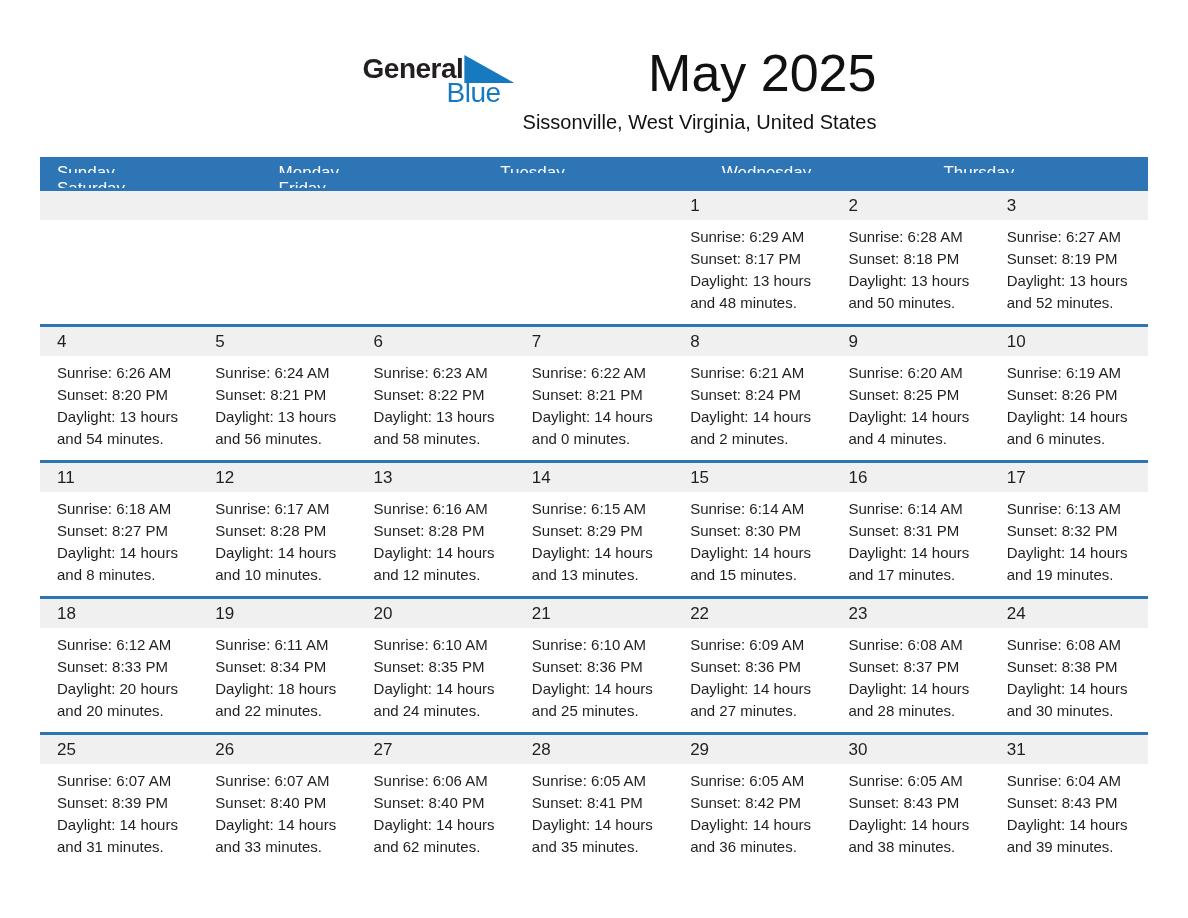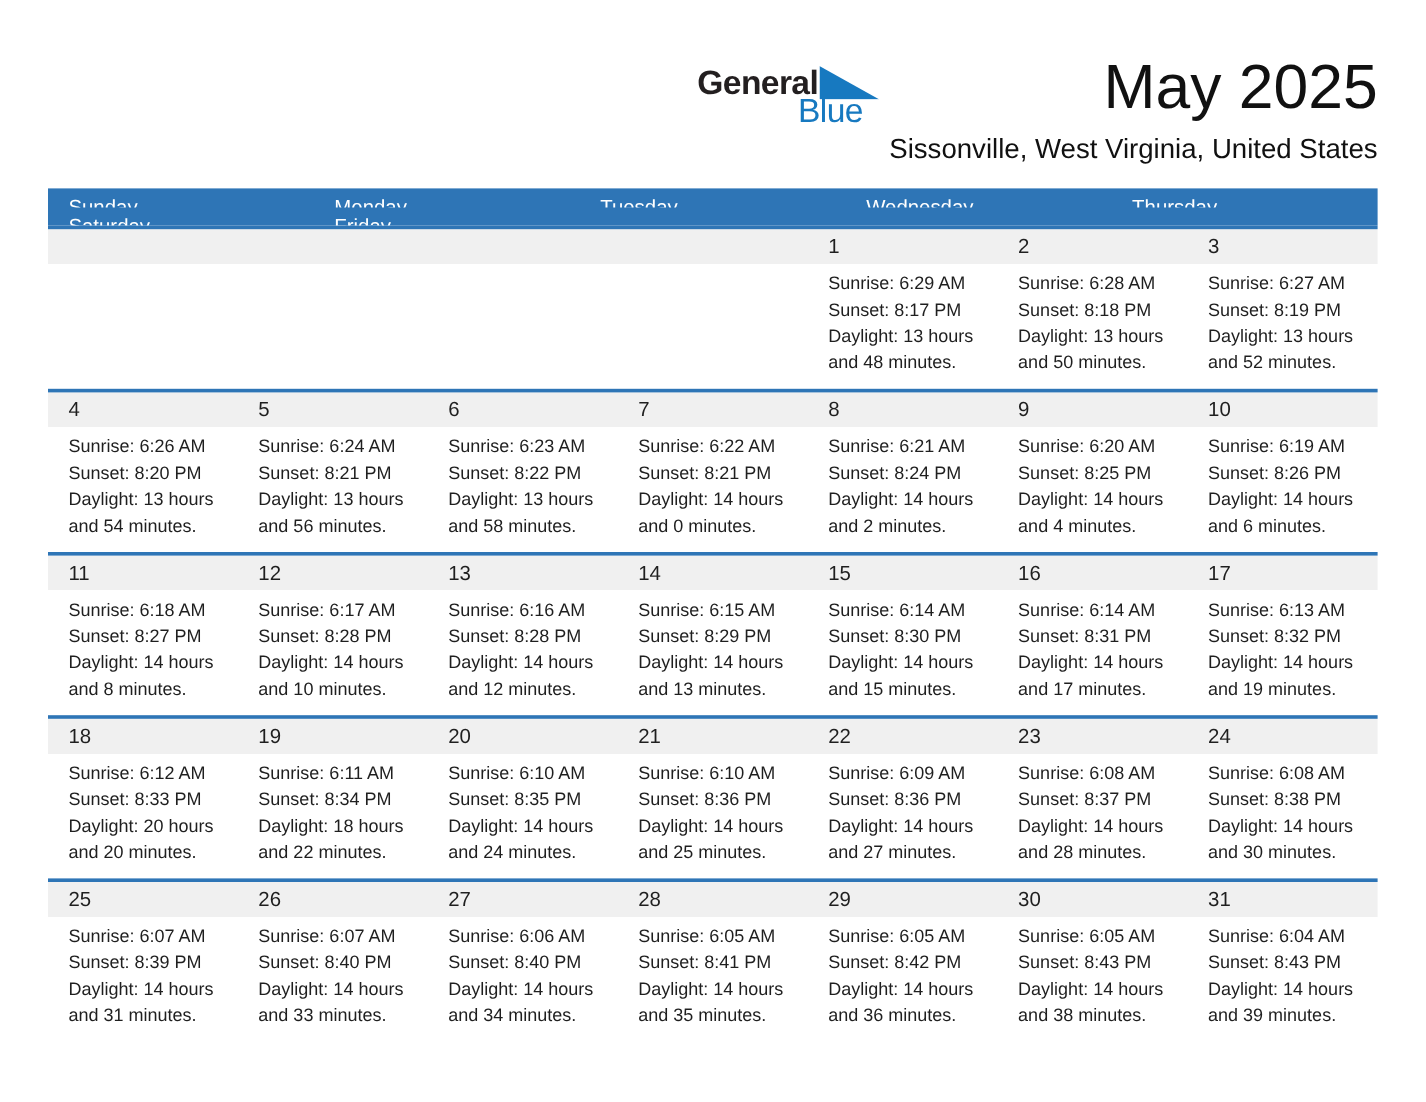--- a/index.html
+++ b/index.html
@@ -11,21 +11,21 @@
   *{box-sizing:border-box;}
   html,body{margin:0;padding:0;}
   body{
     width:1188px;height:918px;background:#ffffff;
     font-family:"Liberation Sans", sans-serif;color:var(--ink);
   }
   .page{position:relative;width:1188px;height:918px;overflow:hidden;background:#fff;}
 
   
   .topbar{
-    display:flex;justify-content:flex-end;align-items:flex-start;
+    display:flex;justify-content:center;align-items:flex-start;
     padding:50px 40px 0 91px;height:157px;
   }
   .logo{width:160px;line-height:1;margin-top:5px;}
   .logo-row{display:flex;align-items:flex-start;}
   .logo-general{
     font-size:28px;font-weight:600;letter-spacing:-0.5px;color:#231F20;
   }
   .logo-triangle{
     display:inline-block;width:50px;height:28px;margin-left:1px;
     background:var(--logo-blue);
@@ -33,21 +33,21 @@
   }
   .logo-blue-text{
     font-size:28px;font-weight:400;letter-spacing:-0.5px;color:var(--logo-blue);
     text-align:right;padding-right:22px;margin-top:-4px;
   }
   .title-block{text-align:right;margin-top:-6px;}
   .month-title{
     margin:0;font-size:52px;font-weight:400;color:#111;line-height:1.15;
   }
   .location-subtitle{
-    font-size:23px;font-weight:400;color:#111;margin-top:7px;
+    font-size:20px;font-weight:400;color:#111;margin-top:7px;
   }
 
   
   .calendar{margin:0 40px;width:1108px;}
   .weekday-header{
     display:grid;grid-template-columns:repeat(5,1fr);
     background:var(--accent);height:31px;
   }
   .weekday{
     color:#fff;font-size:17px;line-height:31px;padding-left:17px;
@@ -284,21 +284,21 @@
           <div class="cell">
     <div class="day-num">26</div>
     <div class="cell-line first">Sunrise: 6:07 AM</div>
     <div class="cell-line">Sunset: 8:40 PM</div>
     <div class="cell-line">Daylight: 14 hours and 33 minutes.</div>
   </div>
           <div class="cell">
     <div class="day-num">27</div>
     <div class="cell-line first">Sunrise: 6:06 AM</div>
     <div class="cell-line">Sunset: 8:40 PM</div>
-    <div class="cell-line">Daylight: 14 hours and 34 minutes.</div>
+    <div class="cell-line">Daylight: 14 hours and 62 minutes.</div>
   </div>
           <div class="cell">
     <div class="day-num">28</div>
     <div class="cell-line first">Sunrise: 6:05 AM</div>
     <div class="cell-line">Sunset: 8:41 PM</div>
     <div class="cell-line">Daylight: 14 hours and 35 minutes.</div>
   </div>
           <div class="cell">
     <div class="day-num">29</div>
     <div class="cell-line first">Sunrise: 6:05 AM</div>

